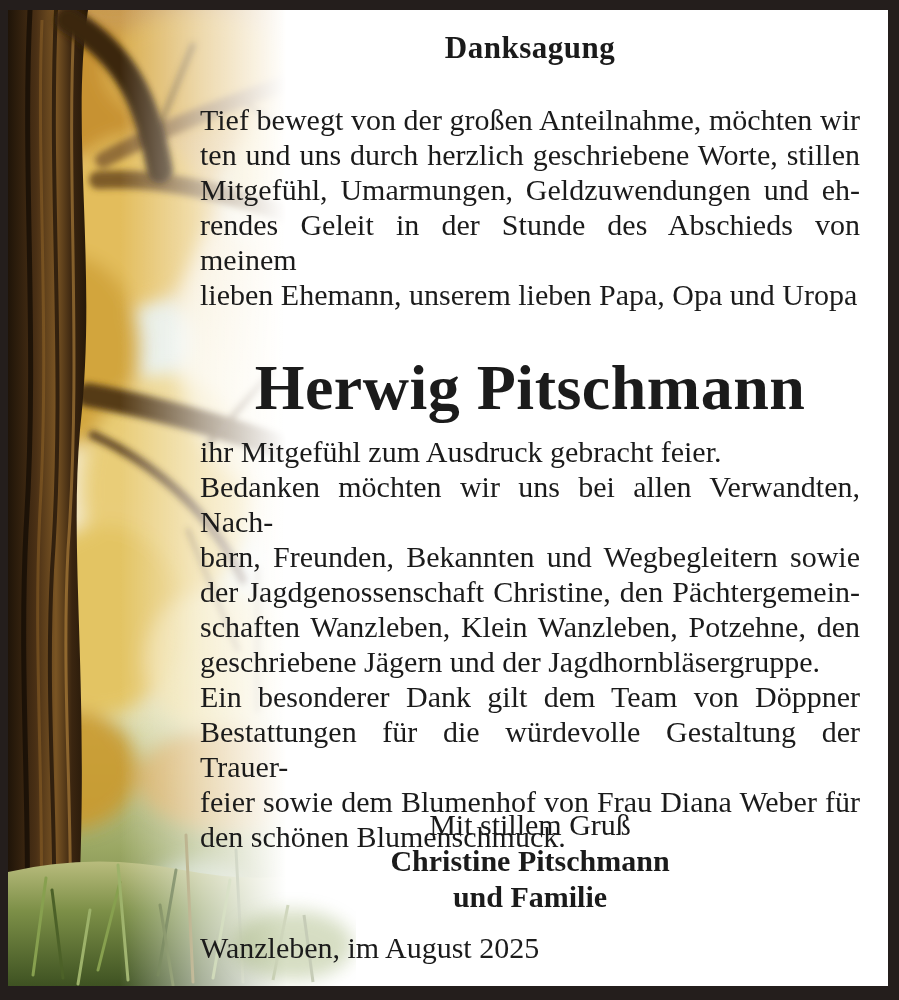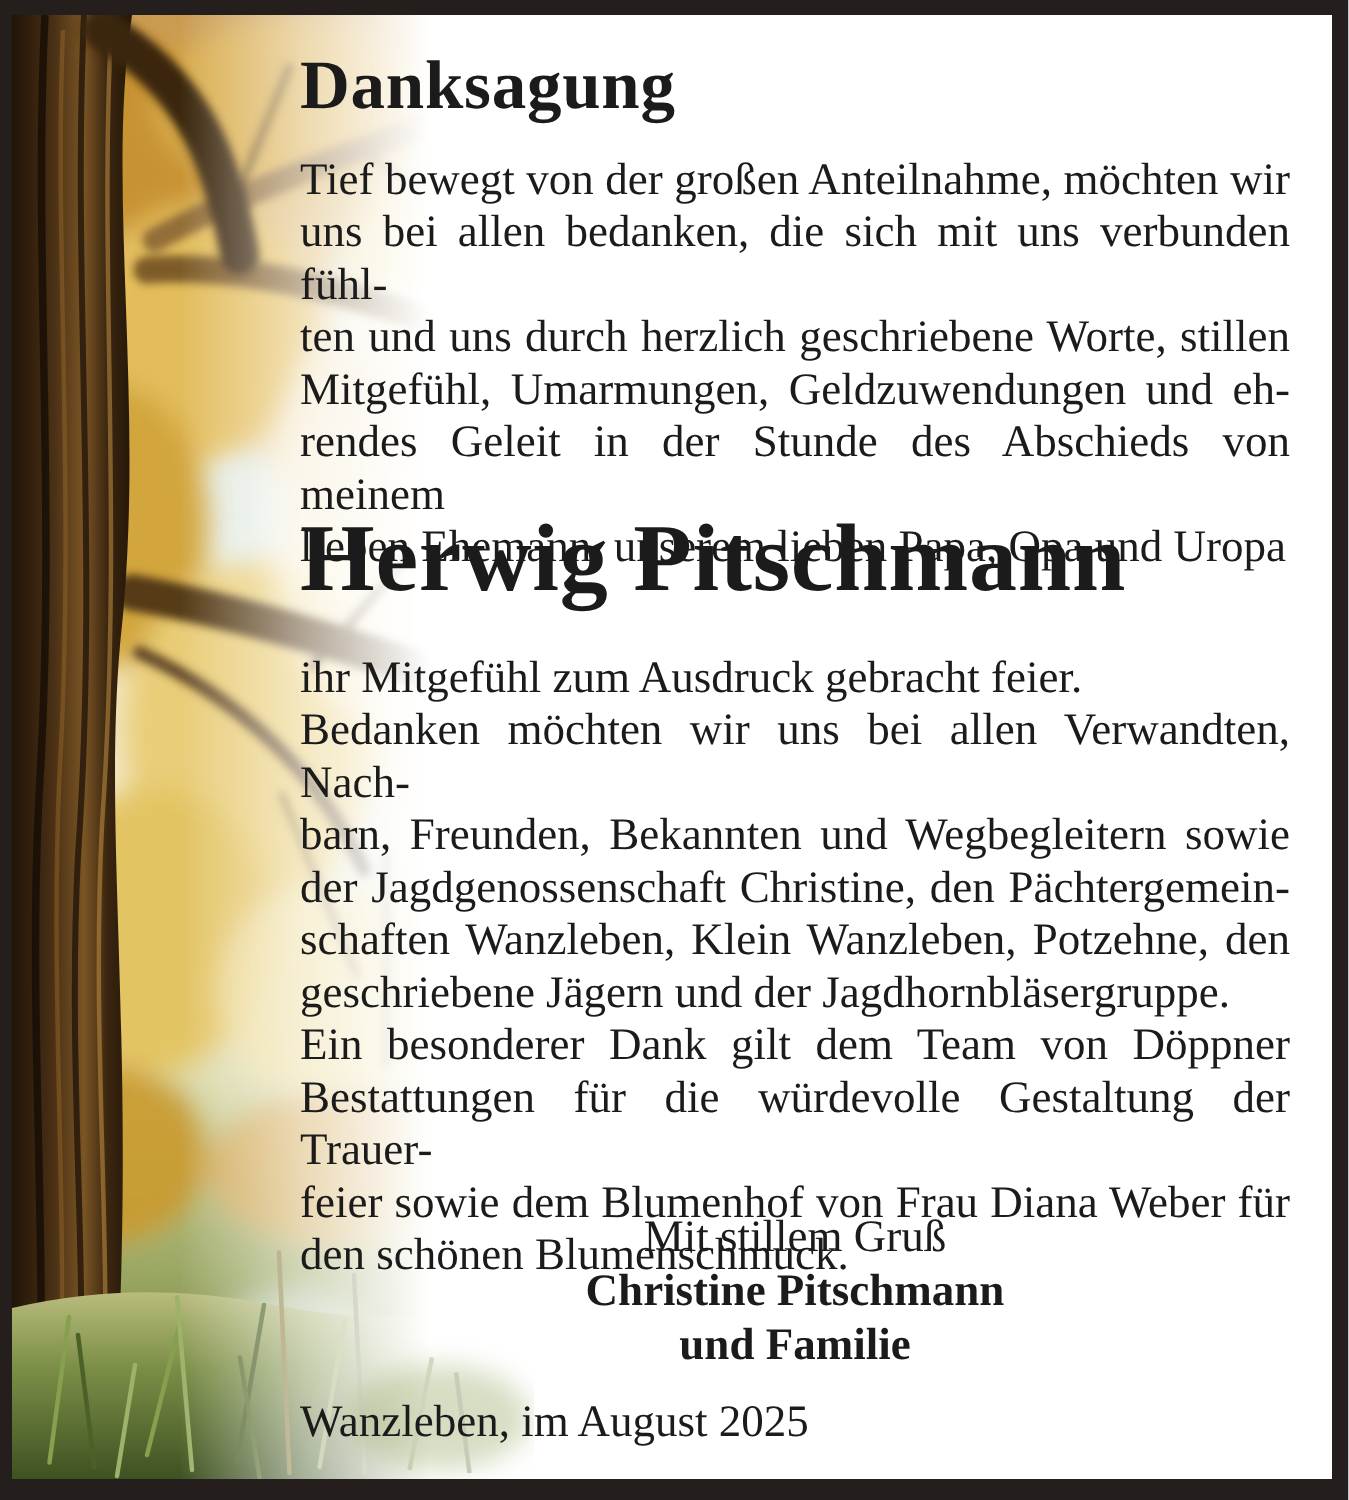--- a/index.html
+++ b/index.html
@@ -13,27 +13,27 @@
     overflow:hidden;
     font-family:"Liberation Serif","DejaVu Serif",serif;
     color:#1b1b1b;
   }
   .photo { position:absolute; left:0; top:0; width:348px; height:976px; }
   .photo svg { display:block; width:100%; height:100%; }
 
   .content { position:absolute; left:192px; top:0; width:660px; height:976px; }
   .content > div, .content > h1 { position:absolute; left:0; width:100%; margin:0; }
 
-  .title   { top:20px; text-align:left; font-size:46px; font-weight:bold; letter-spacing:0.5px; }
+  .title   { top:20px; text-align:center; font-size:31px; font-weight:bold; letter-spacing:0.5px; }
   .para    { font-size:30px; line-height:35px; }
   .intro   { top:92px; }
   .pbody   { top:424px; }
   .line    { text-align:left; }
   .line.j  { text-align:justify; text-align-last:justify; }
-  .name    { top:324px; text-align:left; font-size:64px; line-height:76px;
+  .name    { top:340px; text-align:center; font-size:64px; line-height:76px;
              font-weight:bold; white-space:nowrap; letter-spacing:0.5px; }
   .closing { top:797px; text-align:center; font-size:30px; line-height:36px; }
   .closing .b { font-weight:bold;text-align:center; }
   .dateline{ top:921px; font-size:30px; }
 </style>
 </head>
 <body>
 
 <div class="sheet">
 
@@ -142,21 +142,20 @@
       </g>
     </svg>
   </div>
 
   <div class="content">
 
     <h1 class="title">Danksagung</h1>
 
     <div class="para intro">
       <div class="line j">Tief bewegt von der großen Anteilnahme, möchten wir</div>
-      <div class="line j">uns bei allen bedanken, die sich mit uns verbunden fühl-</div>
       <div class="line j">ten und uns durch herzlich geschriebene Worte, stillen</div>
       <div class="line j">Mitgefühl, Umarmungen, Geldzuwendungen und eh-</div>
       <div class="line j">rendes Geleit in der Stunde des Abschieds von meinem</div>
       <div class="line">lieben Ehemann, unserem lieben Papa, Opa und Uropa</div>
     </div>
 
     <div class="name">Herwig Pitschmann</div>
 
     <div class="para pbody">
       <div class="line">ihr Mitgefühl zum Ausdruck gebracht feier.</div>

